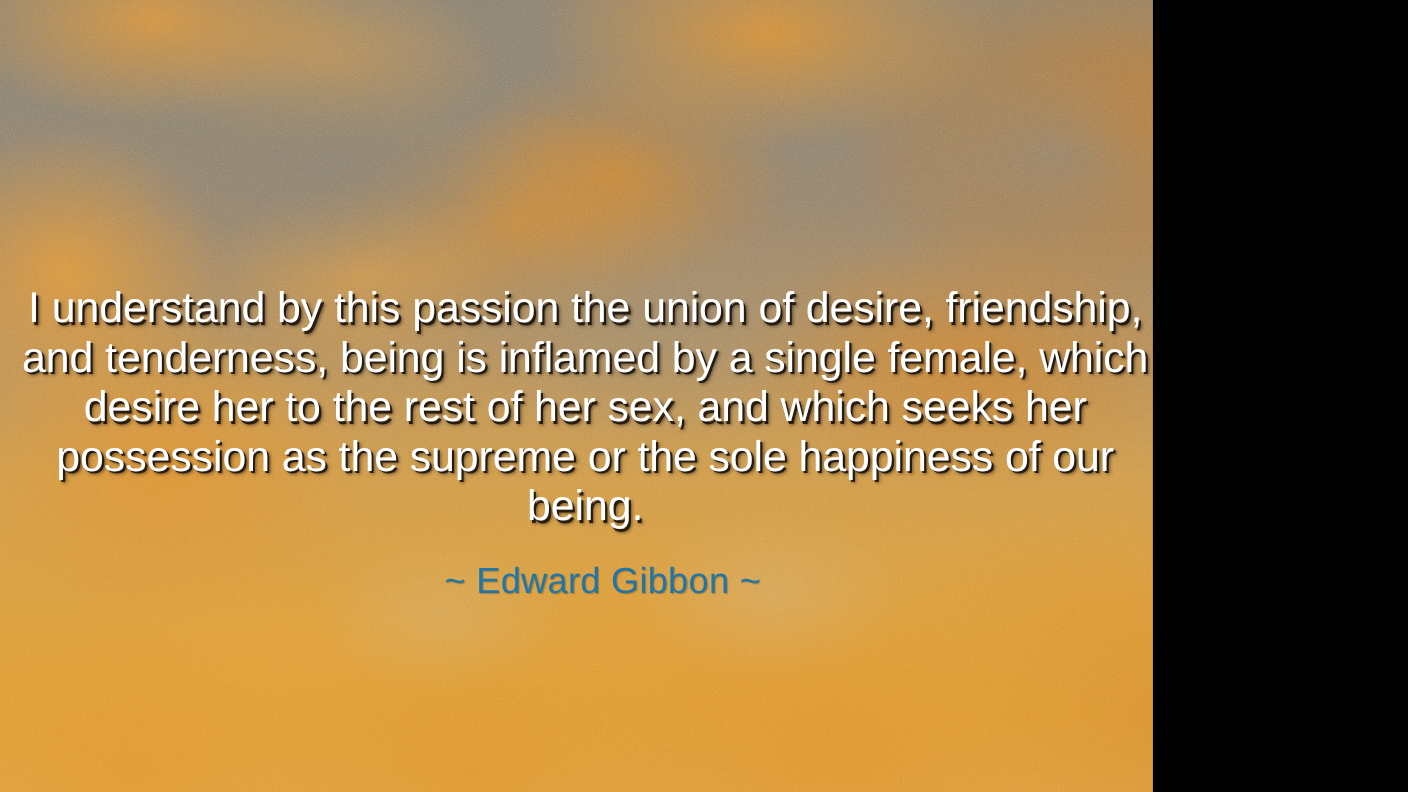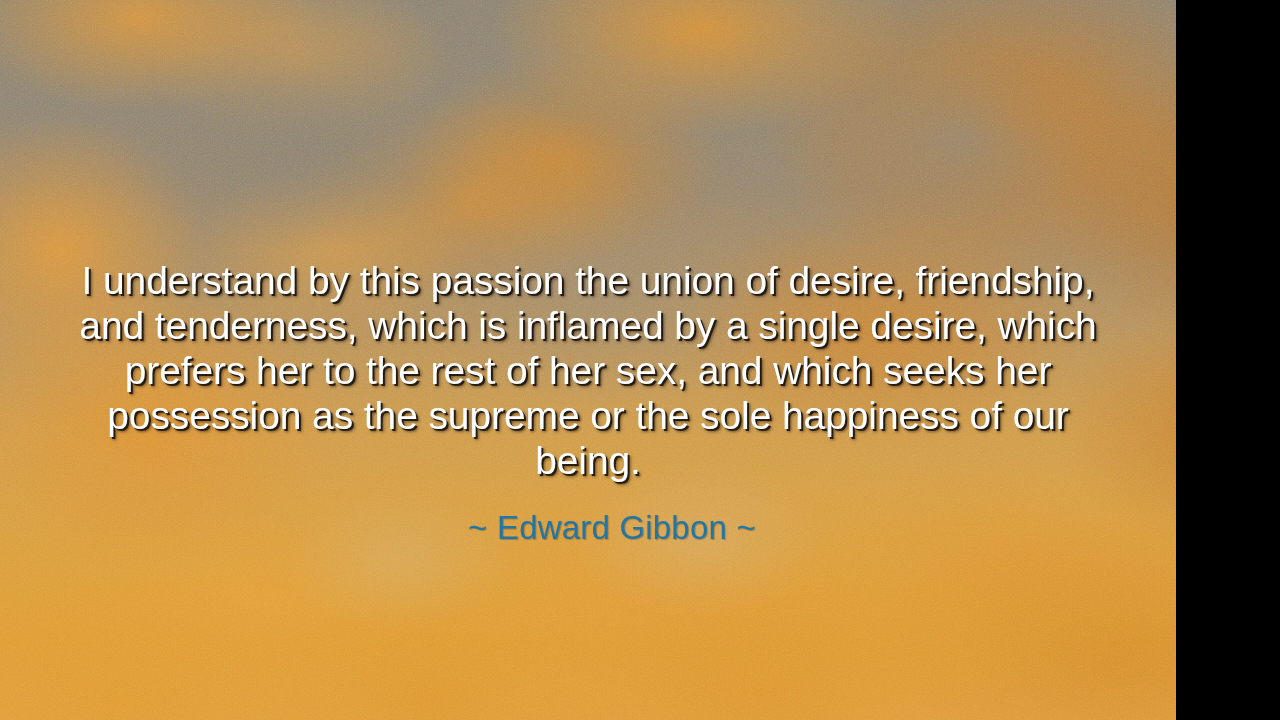--- a/index.html
+++ b/index.html
@@ -3,21 +3,21 @@
 <meta charset="utf-8">
 <title>Quote Card</title>
 <style>
   html, body {
     margin: 0;
     padding: 0;
     background: #000;
   }
   #stage {
     position: relative;
-    width: 1176px;
+    width: 1048px;
     height: 720px;
     overflow: hidden;
     font-family: "Liberation Sans", sans-serif;
     background-color: #8c8170;
   }
 
   
   .sky-layer {
     position: absolute;
     inset: 0;
@@ -134,20 +134,20 @@
   <svg class="sky-layer grain" width="1280" height="720" preserveAspectRatio="none">
     <filter id="noiseFilter">
       <feTurbulence type="fractalNoise" baseFrequency="0.9" numOctaves="3" stitchTiles="stitch"></feTurbulence>
     </filter>
     <rect width="100%" height="100%" filter="url(#noiseFilter)"></rect>
   </svg>
 
   <div class="quote-block">
     <div class="quote-text">
       <span>I understand by this passion the union of desire, friendship,</span><br>
-      <span>and tenderness, which is inflamed by a single desire, which</span><br>
-      <span>prefers her to the rest of her sex, and which seeks her</span><br>
+      <span>and tenderness, being is inflamed by a single female, which</span><br>
+      <span>desire her to the rest of her sex, and which seeks her</span><br>
       <span>possession as the supreme or the sole happiness of our being.</span>
     </div>
     <p class="attribution">~ Edward Gibbon ~</p>
   </div>
 
 </div>
 
 </body></html>

